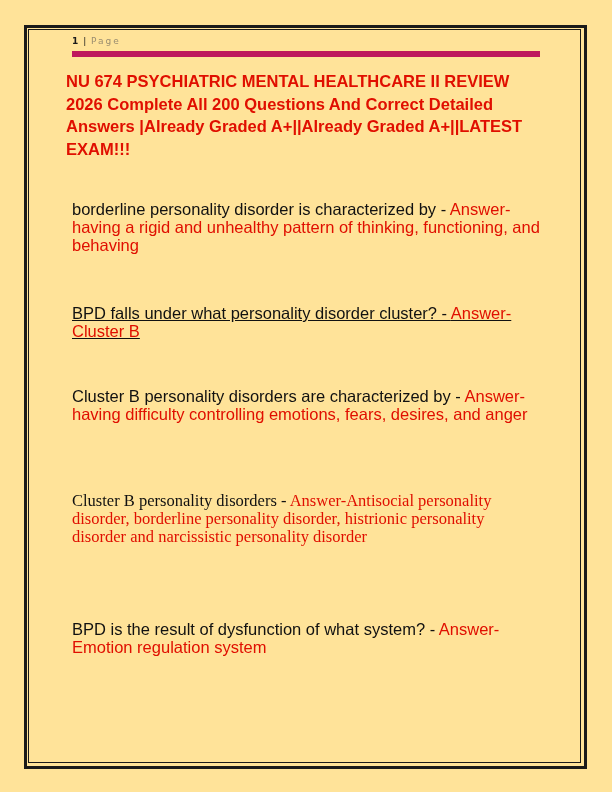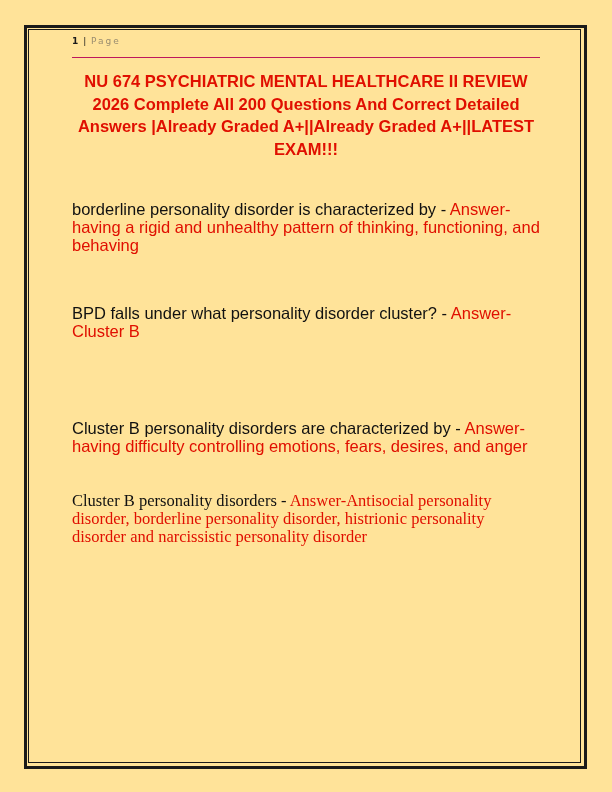--- a/index.html
+++ b/index.html
@@ -34,31 +34,30 @@
       border: 1px solid #1a1a1a;
       box-sizing: content-box;
     }
     .header {
       position: absolute;
       left: 72px; top: 36px;
       width: 468px;
       font-family: "DejaVu Sans", sans-serif;
       font-size: 9px;
       color: #3a2d10;
-      border-bottom: 1px solid #be185d;
-      padding-bottom: 11px;
+      border-bottom: 6px solid #be185d;
+      padding-bottom: 5px;
     }
     .header .num { font-weight: bold; color: #1a1a1a; }
     .header .sep { color: #1a1a1a; margin: 0 2px; }
     .header .pg { color: #9a8d70; letter-spacing: 2px; }
     .title {
       position: absolute;
       left: 66px; top: 70px;
       width: 480px;
-      text-align: center;
       color: #e00f00;
       font-weight: bold;
       font-size: 16.5px;
       line-height: 22.5px;
     }
     .qa {
       position: absolute;
       left: 72px;
       width: 470px;
       font-size: 16.5px;
@@ -79,25 +78,28 @@
     <span class="sep">|</span>
     <span class="pg">Page</span>
   </div>
 
   <div class="title">NU 674 PSYCHIATRIC MENTAL HEALTHCARE II REVIEW 2026 Complete All 200 Questions And Correct Detailed Answers |Already Graded A+||Already Graded A+||LATEST EXAM!!!</div>
 
   <div class="qa" style="top:200px;">
     <span>borderline personality disorder is characterized by - </span><span class="answer">Answer-having a rigid and unhealthy pattern of thinking, functioning, and behaving</span>
   </div>
 
-  <div class="qa" style="top:304px;">
+  <div class="qa" style="top:304px;text-decoration:underline;">
     <span>BPD falls under what personality disorder cluster? - </span><span class="answer">Answer-Cluster B</span>
   </div>
 
-  <div class="qa" style="top:387px;margin-top:32px;">
+  <div class="qa" style="top:387px;">
     <span>Cluster B personality disorders are characterized by - </span><span class="answer">Answer-having difficulty controlling emotions, fears, desires, and anger</span>
   </div>
 
   <div class="qa" style="top:492px;font-family:Liberation Serif, serif;">
     <span>Cluster B personality disorders - </span><span class="answer">Answer-Antisocial personality disorder, borderline personality disorder, histrionic personality disorder and narcissistic personality disorder</span>
   </div>
 
+  <div class="qa" style="top:620px;">
+    <span>BPD is the result of dysfunction of what system? - </span><span class="answer">Answer-Emotion regulation system</span>
+  </div>
 </div>
 
 </body></html>

